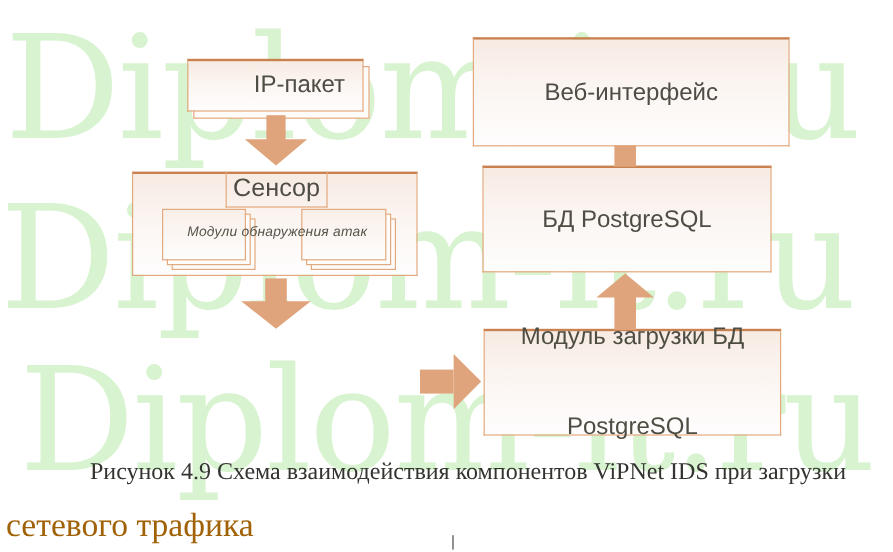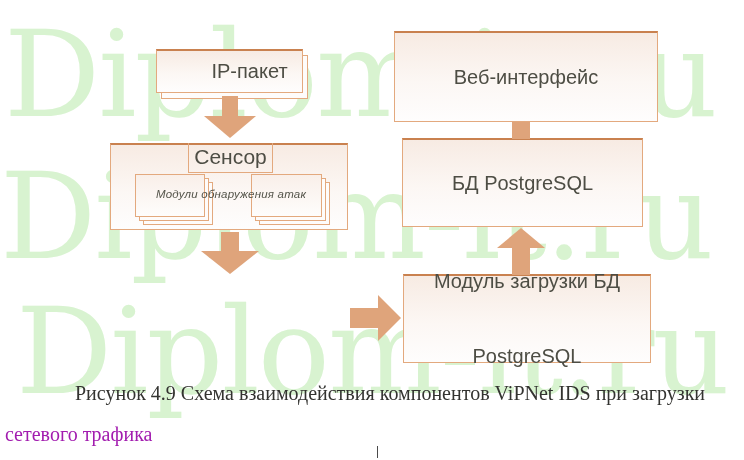--- a/index.html
+++ b/index.html
@@ -63,21 +63,21 @@
 
   .a5-head{left:497px;top:99px;border-left:24px solid transparent;border-right:24px solid transparent;border-bottom:19px solid #dfa47b;}
   .a5-shaft{left:512px;top:117px;width:18px;height:22px;}
 
   
   .caption1{position:absolute;left:75px;top:382px;font-family:"Liberation Serif", serif;
         font-size:20px;color:#333330;white-space:nowrap;z-index:3;}
   .caption1 .misspell{text-decoration-style:wavy;
         text-decoration-color:#de6a55;text-decoration-thickness:1px;text-underline-offset:3px;}
   .caption2{position:absolute;left:5px;top:423px;font-family:"Liberation Serif", serif;
-        font-size:20px;color:#a21caf;white-space:nowrap;z-index:3;}
+        font-size:28px;color:#a16207;white-space:nowrap;z-index:3;}
 
   .text-cursor{position:absolute;left:377px;top:446px;width:1.3px;height:12px;background:#4a4a4a;z-index:3;}
 </style>
 </head>
 <body>
 
 <div class="canvas">
 
   <div class="wm r1"><span>Diplom-it.ru</span></div>
   <div class="wm r2"><span>Diplom-it.ru</span></div>

